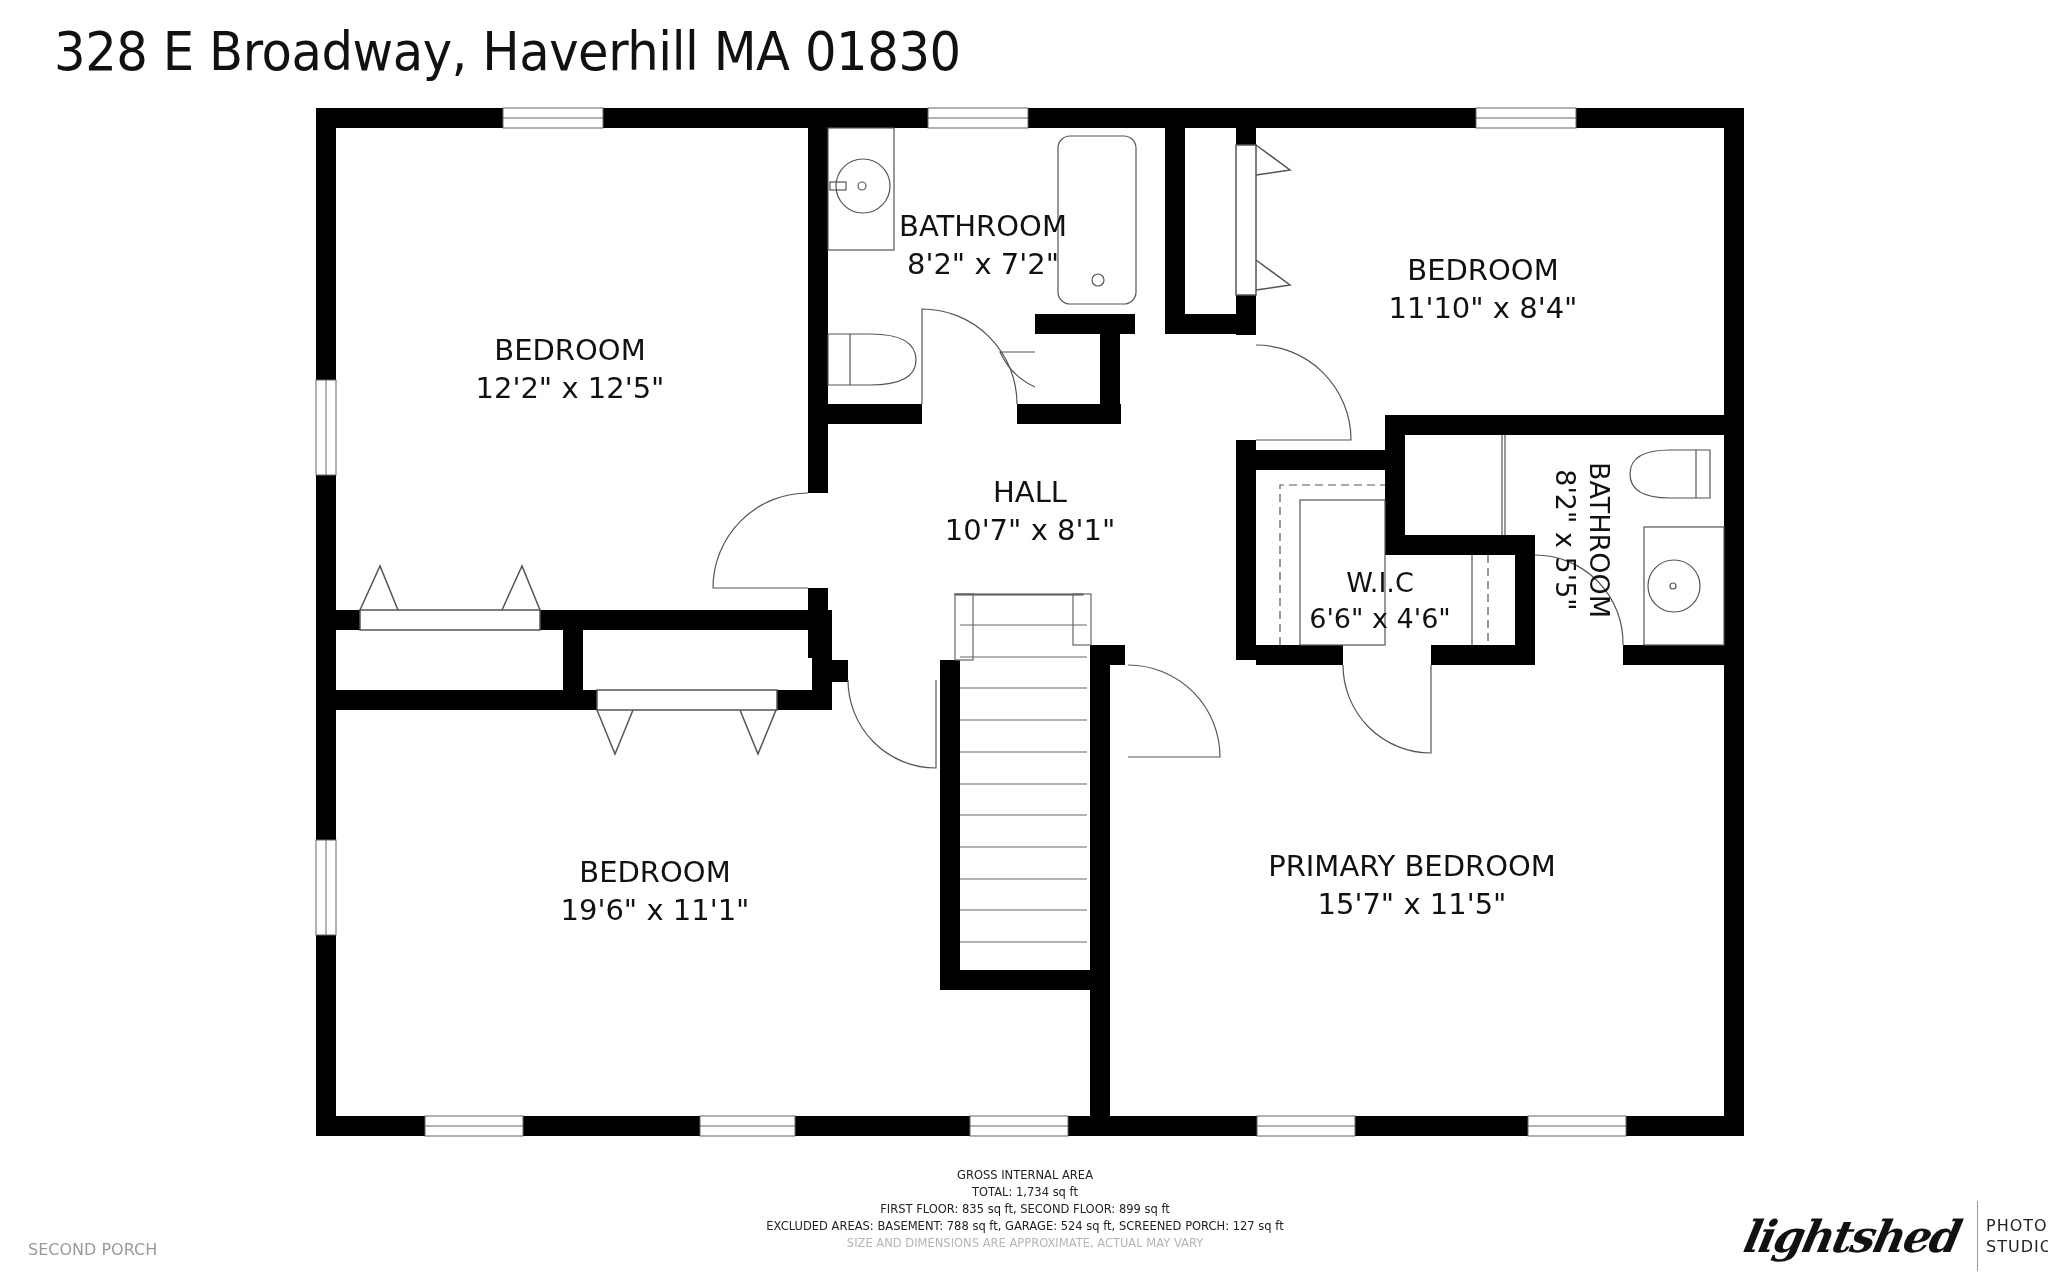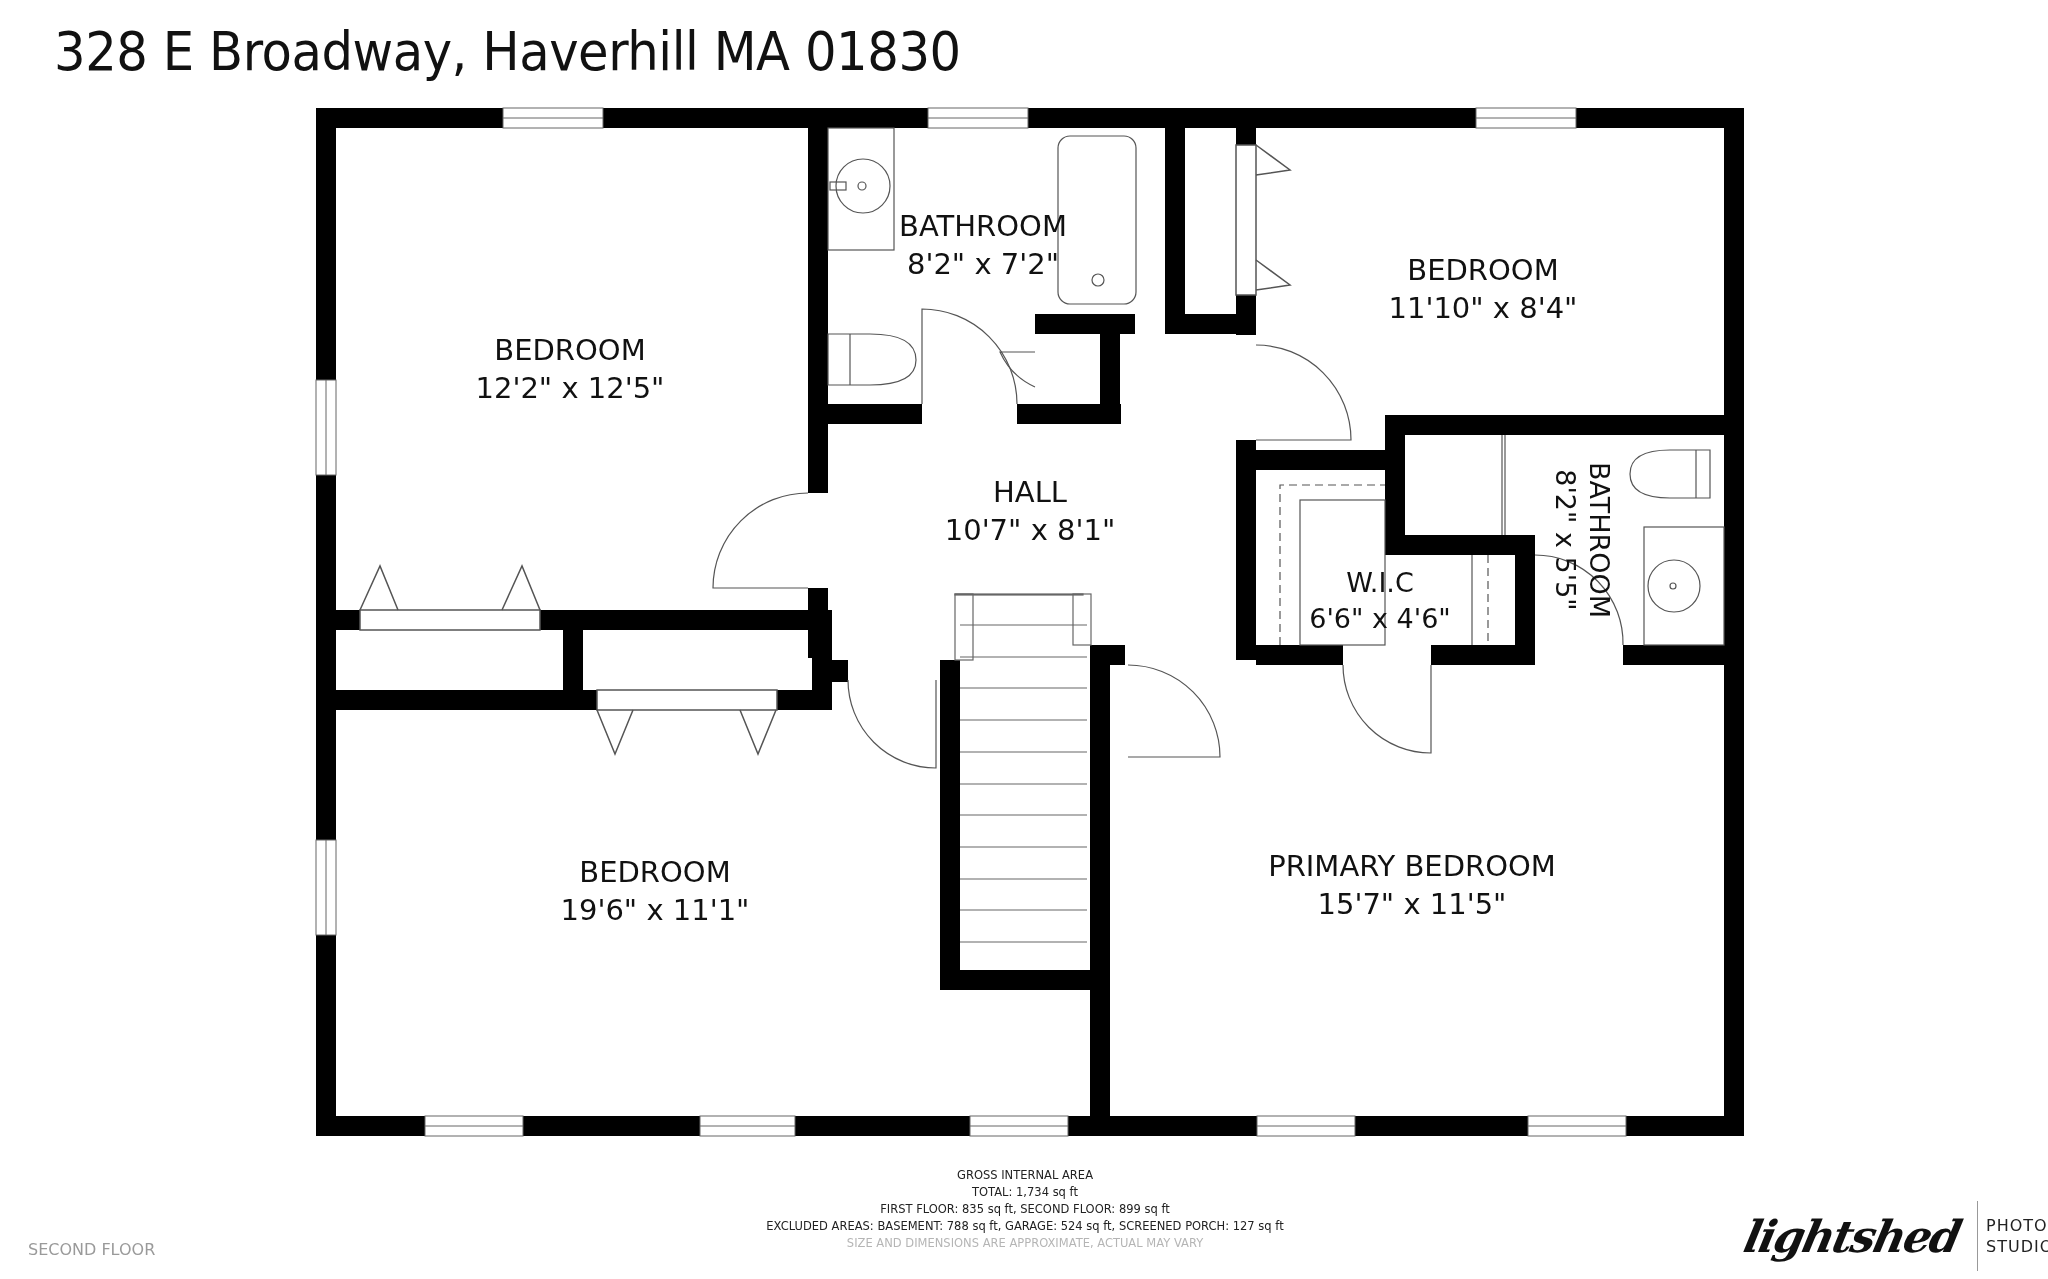--- a/index.html
+++ b/index.html
@@ -187,21 +187,21 @@
 </svg>
 
 <div class="footer">
   <div>GROSS INTERNAL AREA</div>
   <div>TOTAL: 1,734 sq ft</div>
   <div>FIRST FLOOR: 835 sq ft, SECOND FLOOR: 899 sq ft</div>
   <div>EXCLUDED AREAS: BASEMENT: 788 sq ft, GARAGE: 524 sq ft, SCREENED PORCH: 127 sq ft</div>
   <div class="disclaimer">SIZE AND DIMENSIONS ARE APPROXIMATE, ACTUAL MAY VARY</div>
 </div>
 
-<div class="floor-label">SECOND FLOOR</div>
+<div class="floor-label">SECOND PORCH</div>
 
 <div class="logo">
   <span class="logo-script">lightshed</span>
   <span class="logo-divider"></span>
   <span class="logo-text">
     <div>PHOTOGRAPHY</div>
     <div>STUDIO</div>
   </span>
 </div>
 

